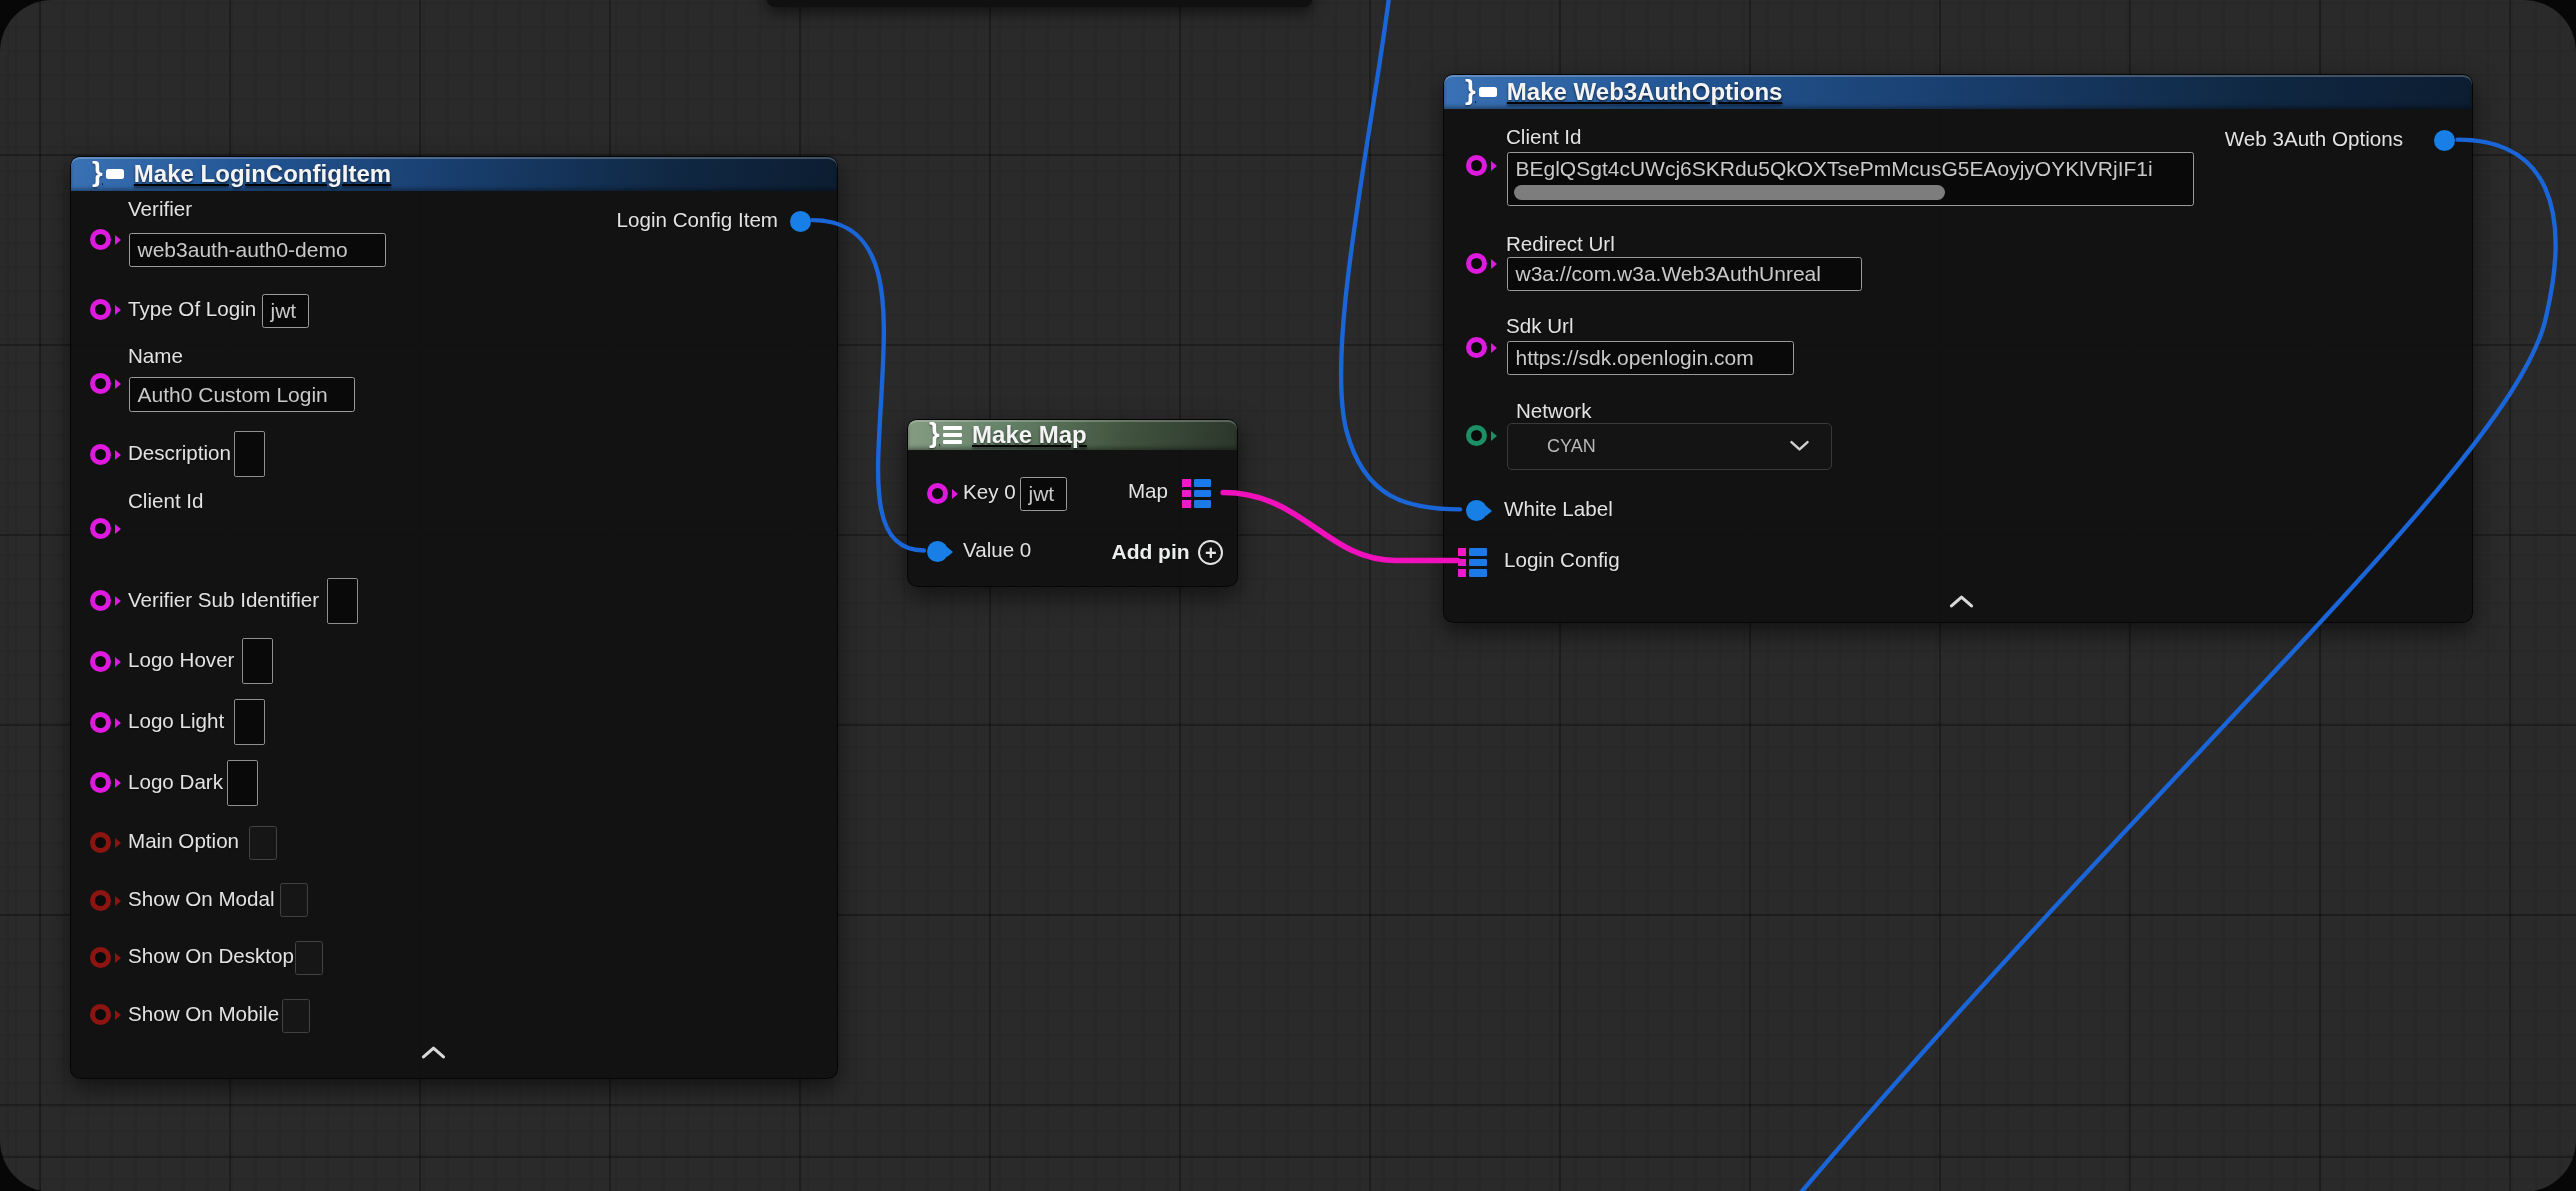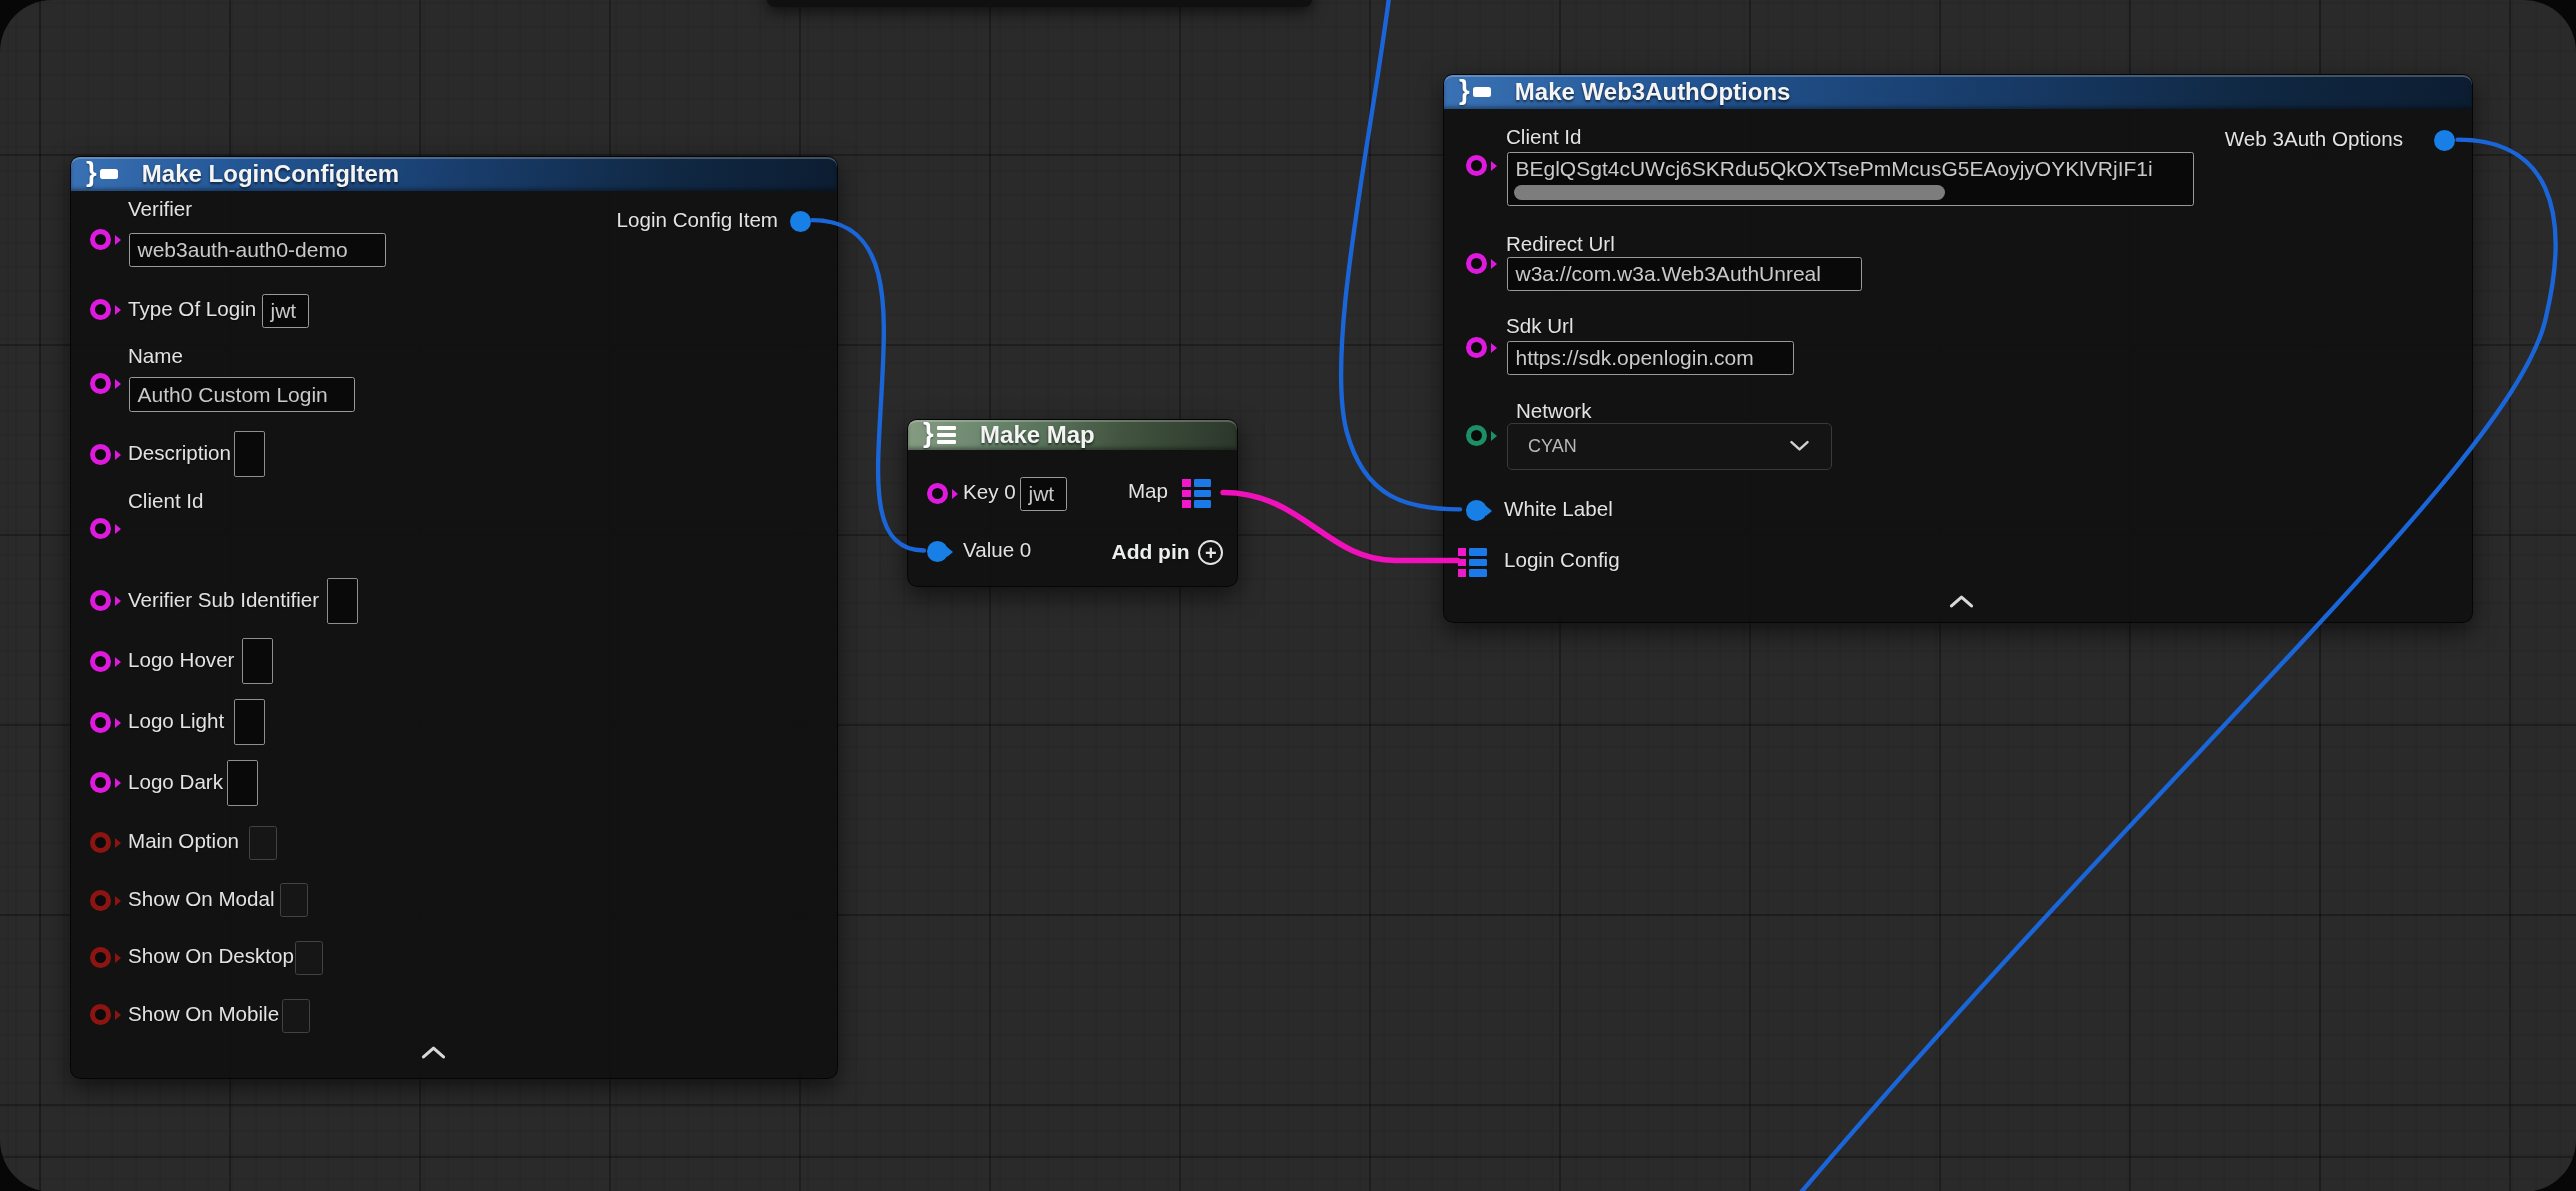--- a/index.html
+++ b/index.html
@@ -14,22 +14,23 @@
       repeating-linear-gradient(to bottom, rgba(0,0,0,0.10) 0 1.2px, transparent 1.2px 24px);
     background-position:39px 0,0 -36px,15.6px 0,0 2.5px;
   }
   .node{
     position:absolute;background:rgba(17,17,17,0.95);
     border:1.2px solid rgba(0,0,0,0.65);border-radius:10px;
     box-shadow:0 8.7px 24px rgba(0,0,0,0.55);
   }
   .nhead{
     position:absolute;left:0;top:0;right:0;border-radius:8.7px 8.7px 0 0;
-    display:flex;align-items:center;gap:24px;padding-left:15px;box-sizing:border-box;
+    display:flex;align-items:center;gap:10px;padding-left:21px;box-sizing:border-box;
     box-shadow:inset 0 1.9px 0 rgba(255,255,255,0.22), inset 0 -2.5px 3.7px rgba(0,0,0,0.35);
+    text-decoration:underline;
   }
   .nhead.blue{background:linear-gradient(100deg,#3a72b5 0%,#235695 22%,#173a66 55%,#102843 78%,#0c1d31 100%);}
   .nhead.green{background:linear-gradient(100deg,#869c83 0%,#66836a 28%,#42543f 65%,#2a362a 100%);}
   .ntitle{color:#f4f4f4;font-size:24px;font-weight:700;text-shadow:0 1.9px 2.5px rgba(0,0,0,0.6);white-space:nowrap;}
   .hicon{color:#fff;font-size:25px;font-weight:700;display:flex;align-items:center;gap:3.7px;text-shadow:0 1.2px 1.9px rgba(0,0,0,.5);}
   .hicon .brace{font-size:27.4px;line-height:0;transform:translateY(-1.9px);}
   .hicon .sq{display:inline-block;width:17.5px;height:9.4px;background:#fff;border-radius:2.5px;}
   .hicon .bars{display:inline-flex;flex-direction:column;gap:3.1px;}
   .hicon .bars i{display:block;width:18.7px;height:3.7px;background:#fff;border-radius:1.2px;}
   .lab{position:absolute;color:#e2e2e2;font-size:20.6px;white-space:nowrap;text-shadow:0 1.2px 1.2px rgba(0,0,0,.45);}
@@ -43,21 +44,21 @@
     color:#c9c9c9;font-size:21px;display:flex;align-items:center;padding:0 7.5px;box-sizing:border-box;
     overflow:hidden;white-space:nowrap;}
   .ebox{position:absolute;background:rgba(8,8,8,0.8);border:1.9px solid #8f8f8f;border-radius:1.9px;box-sizing:border-box;}
   .cbox{position:absolute;background:#161616;border:1.9px solid #424242;border-radius:2.5px;box-sizing:border-box;}
   .mappin{position:absolute;display:flex;flex-direction:column;gap:3.1px;}
   .mappin .r{display:flex;gap:3.1px;}
   .mappin .k{width:8.7px;height:7.5px;background:#ef19c9;}
   .mappin .v{width:17.5px;height:7.5px;background:#1b79e8;border-radius:1.2px;}
   .chev{position:absolute;}
   .dropdown{position:absolute;background:#141414;border:1.9px solid #3a3a3a;border-radius:5px;
-    display:flex;align-items:center;box-sizing:border-box;color:#b9b9b9;font-size:18px;padding-left:20px;}
+    display:flex;align-items:center;box-sizing:border-box;color:#b9b9b9;font-size:18px;padding-left:39px;}
   .dropdown .dchev{position:absolute;right:21px;top:50%;transform:translateY(-50%);}
   .scrollbar{position:absolute;background:#7d7d7d;border-radius:7.5px;}
   .addpin{position:absolute;display:flex;align-items:flex-start;gap:8.7px;color:#eceeee;font-size:21px;font-weight:600;text-shadow:0 1.2px 1.2px rgba(0,0,0,.5);}
   .pluscirc{width:25px;height:25px;border:2.5px solid #e4e4e4;border-radius:50%;box-sizing:border-box;
     display:flex;align-items:center;justify-content:center;color:#e4e4e4;font-size:20px;font-weight:700;line-height:1;}
   svg.wires{position:absolute;inset:0;pointer-events:none;}
   .ghost-node{position:absolute;background:#101010;border-radius:7.5px;box-shadow:0 5px 15px rgba(0,0,0,0.6);}
 </style>
 </head>
 <body>

